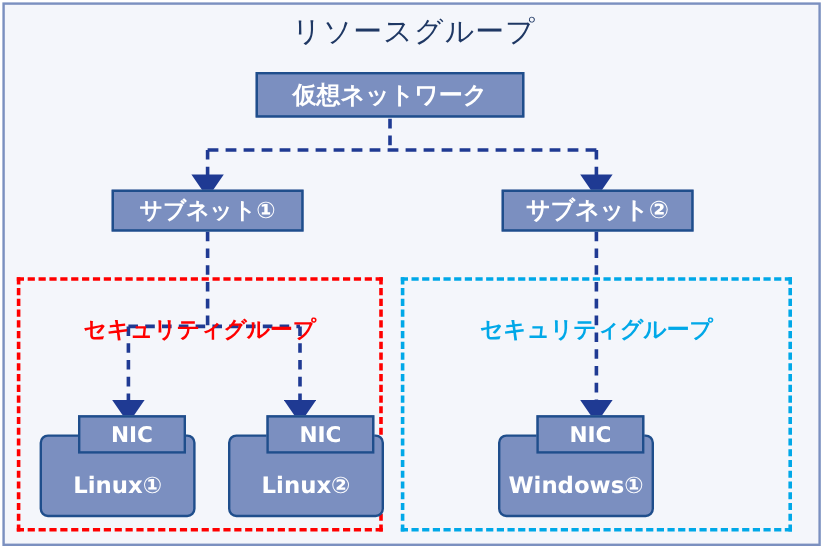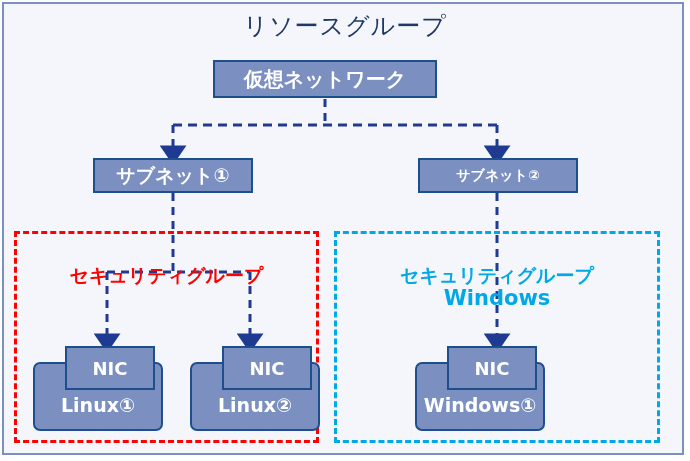--- a/index.html
+++ b/index.html
@@ -73,40 +73,40 @@
     height: 35px;
     font-size: 19px;
     z-index: 6;
   }
 
   .node-subnet2 {
     left: 418px;
     top: 158px;
     width: 160px;
     height: 35px;
-    font-size: 14px;
+    font-size: 20px;
     z-index: 6;
   }
 
   
   .node-vm {
     border-radius: 7px;
     height: 69px;
     font-size: 19px;
     align-items: flex-end;
     padding-bottom: 13px;
     z-index: 5;
   }
   .vm-linux1   { left: 33px;  top: 362px; width: 130px; }
   .vm-linux2   { left: 190px; top: 362px; width: 130px; }
   .vm-windows1 { left: 415px; top: 362px; width: 130px; }
 
   
   .node-nic {
-    height: 44px;
+    height: 32px;
     font-size: 18px;
     z-index: 7;
   }
   .nic-linux1   { left: 65px;  top: 346px; width: 90px; }
   .nic-linux2   { left: 222px; top: 346px; width: 90px; }
   .nic-windows1 { left: 447px; top: 346px; width: 90px; }
 
   
   .sg-box {
     position: absolute;
@@ -203,21 +203,20 @@
       <path d="M497,193 L497,340" marker-end="url(#arrowNavy)"></path>
     </g>
   </svg>
 
   <div class="sg-label sg-label-linux">
     <div class="sg-label-main">セキュリティグループ</div>
   </div>
 
   <div class="sg-label sg-label-windows">
     <div class="sg-label-main">セキュリティグループ</div>
-    <div class="sg-label-sub">Windows</div>
   </div>
 
   <div class="node node-subnet1">サブネット①</div>
 
   <div class="node node-vnet">仮想ネットワーク</div>
 
   <div class="node node-subnet2">サブネット②</div>
 
   <div class="node node-vm vm-linux1">Linux①</div>
   <div class="node node-nic nic-linux1">NIC</div>

